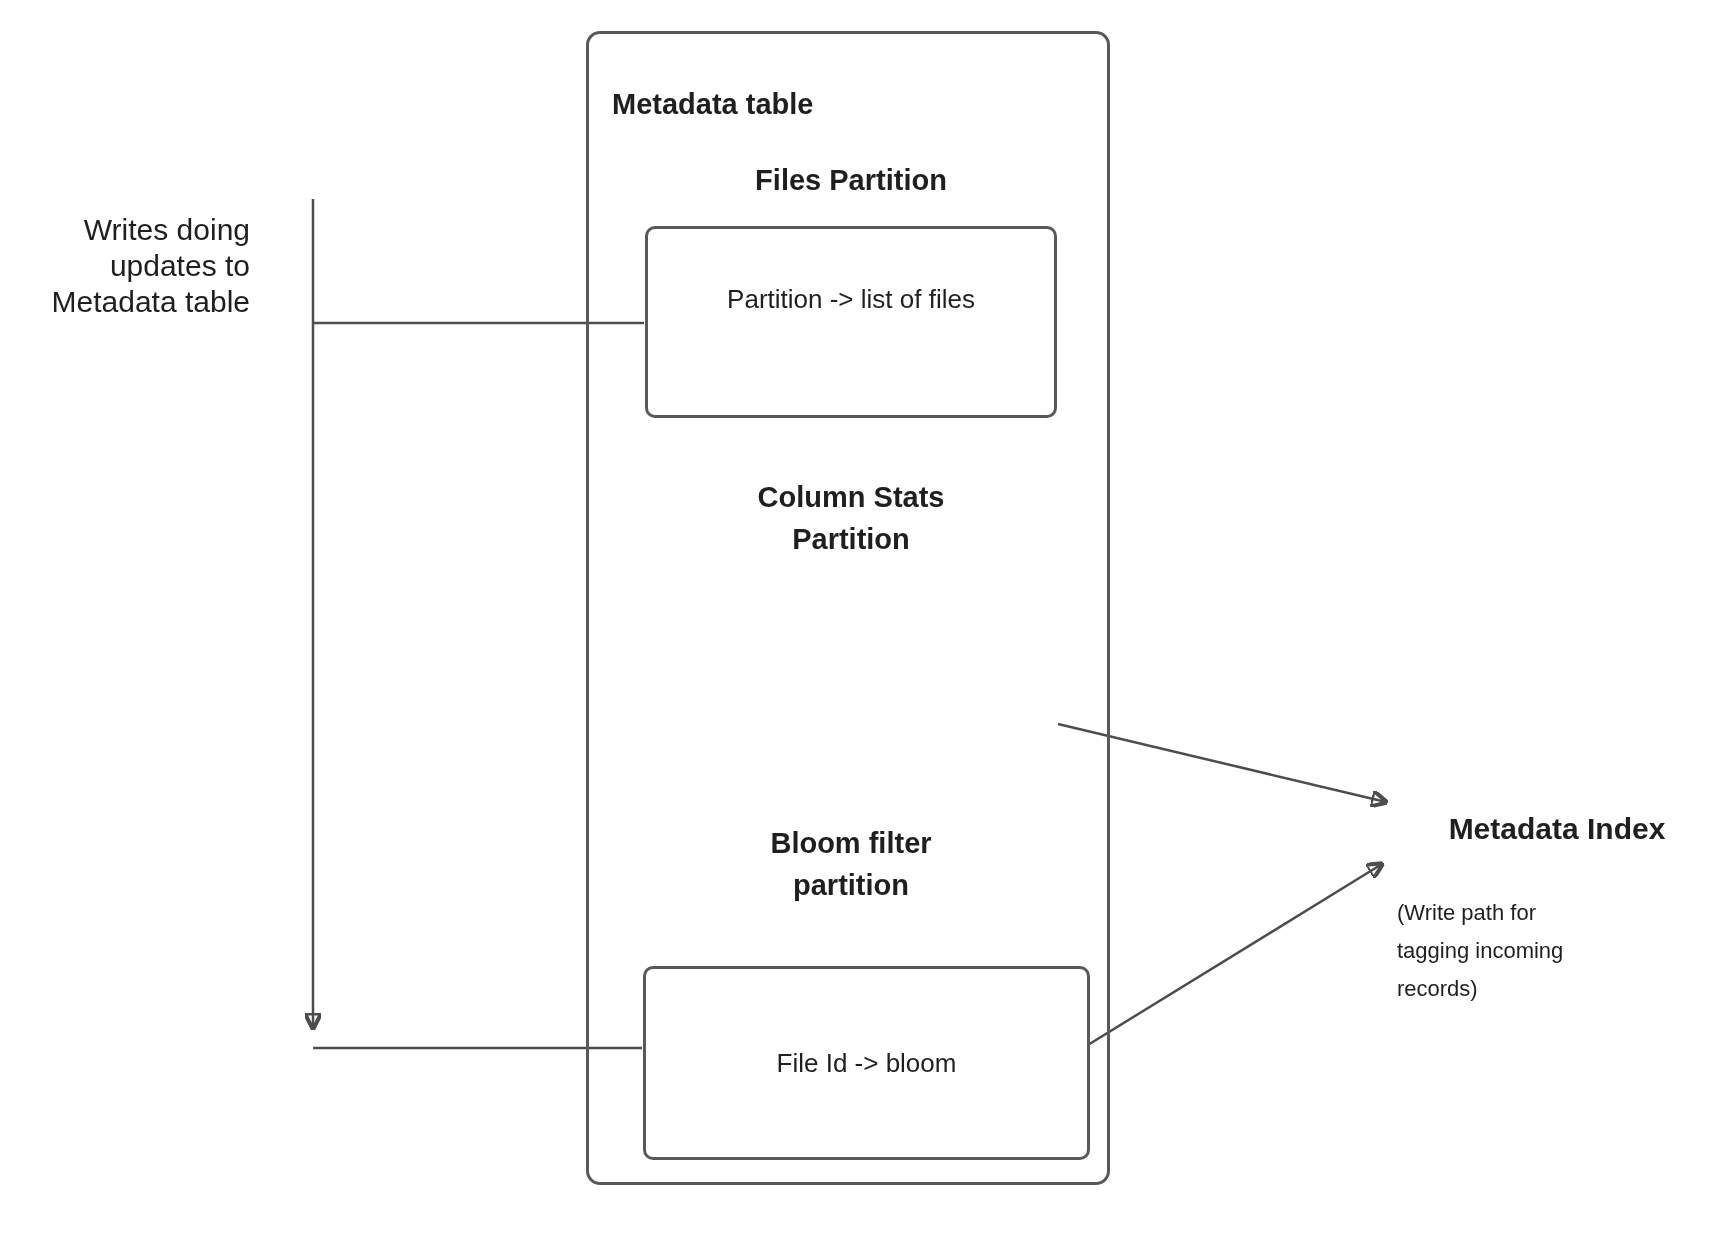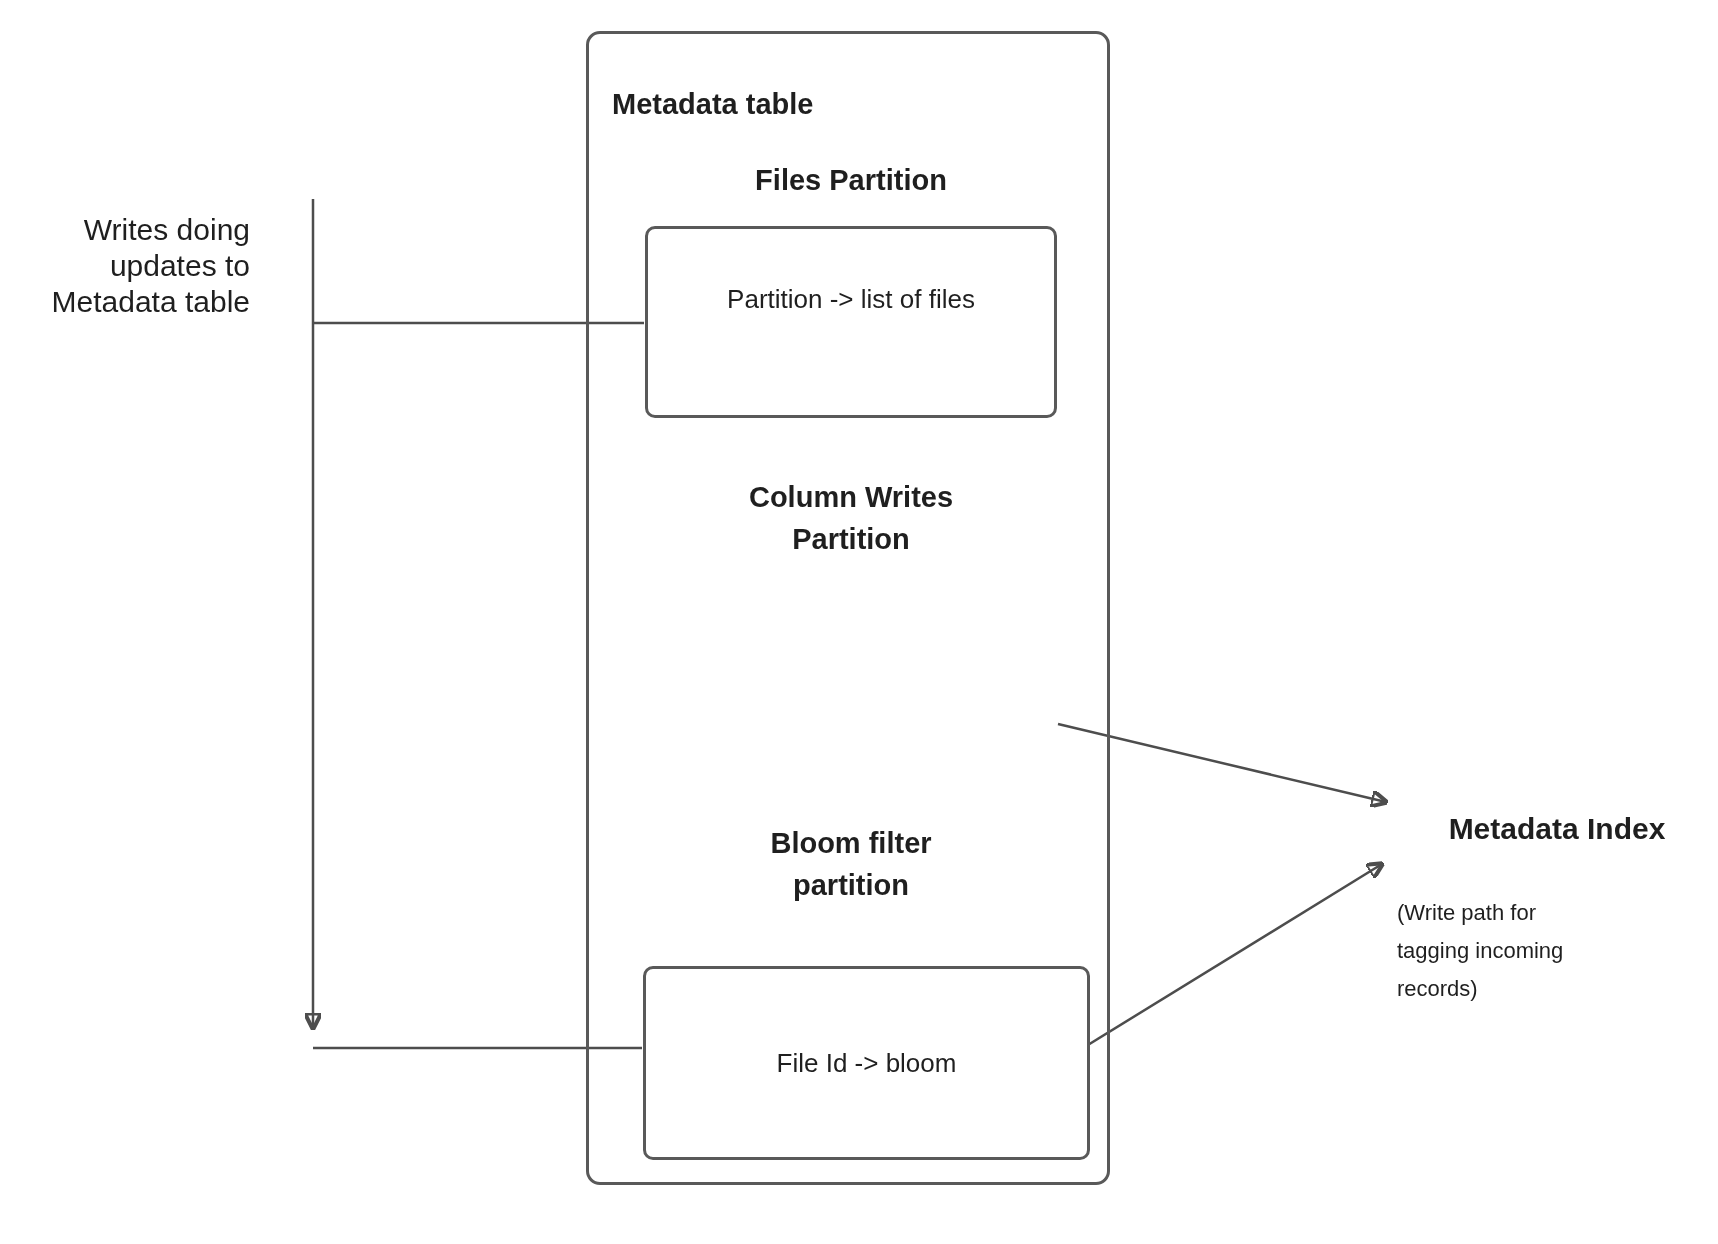--- a/index.html
+++ b/index.html
@@ -118,21 +118,21 @@
   <div class="outer-box"></div>
 
   <div class="outer-title">Metadata table</div>
 
   <div class="section-heading heading-files">Files Partition</div>
 
   <div class="inner-box files-box">
     <span class="multiline">Partition -&gt; list of files</span>
   </div>
 
-  <div class="section-heading heading-colstats multiline">Column Writes
+  <div class="section-heading heading-colstats multiline">Column Stats
 Partition</div>
 
 
   <div class="section-heading heading-bloom multiline">Bloom filter
 partition</div>
 
   <div class="inner-box bloom-box">
     <span class="multiline">File Id -&gt; bloom</span>
   </div>
 

